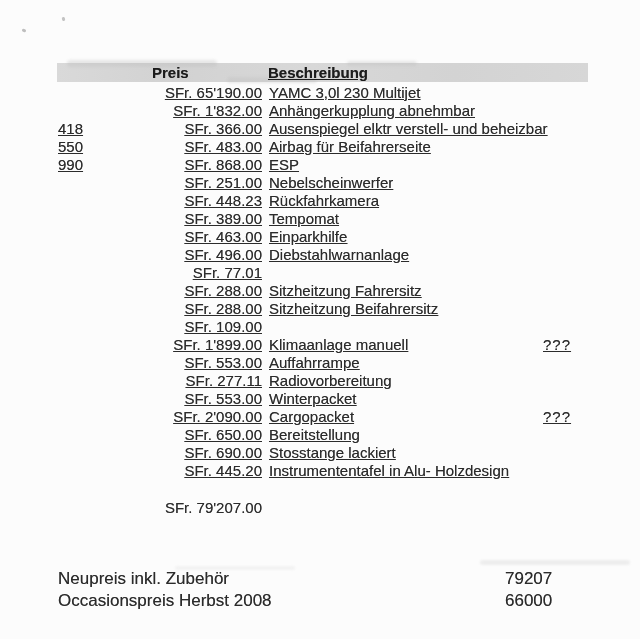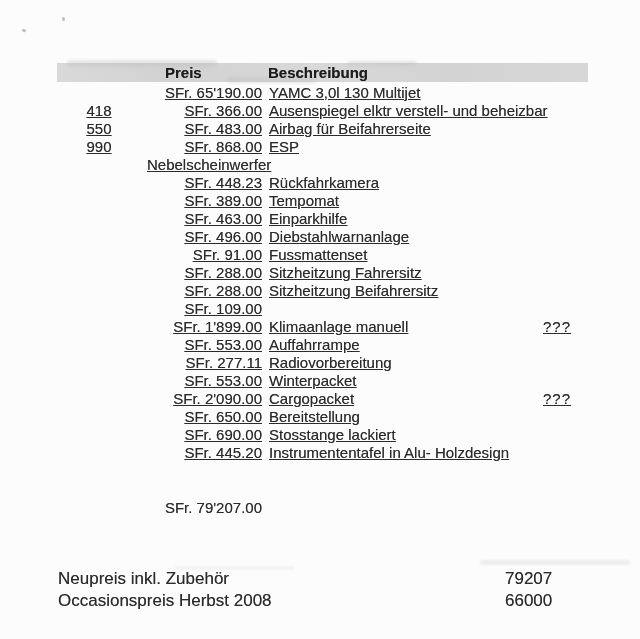--- a/index.html
+++ b/index.html
@@ -24,27 +24,27 @@
   
   .header-bar {
     position:absolute; left:57px; top:63px; width:531px; height:19px;
     background:linear-gradient(90deg,#d9d9d9,#d2d2d2 22%,#d8d8d8 48%,#d3d3d3 75%,#d7d7d7);
     line-height:19px; font-size:15px; font-weight:bold; color:#1c1c1c;
   }
   .header-bar .mottle { position:absolute; background:#bdbdbd; opacity:.35; filter:blur(1.5px); border-radius:4px; }
   .m1 { left:10px; top:-3px; width:150px; height:7px; }
   .m2 { left:170px; top:14px; width:90px; height:6px; opacity:.25; }
   .m3 { left:290px; top:-2px; width:70px; height:5px; opacity:.3; }
-  .col-title-price { position:absolute; left:108px; top:0; }
-  .col-title-desc  { position:absolute; left:211px; top:0; }
+  .col-title-price { position:absolute; left:95px; top:0; }
+  .col-title-desc  { position:absolute; left:211px; top:0;text-decoration:underline; }
 
   
   .rows { position:absolute; left:58px; top:84px; width:530px; }
   .row { display:flex; height:18px; line-height:18px; font-size:15px; white-space:nowrap;text-decoration:underline; }
-  .row .num    { width:82px;  text-align:center; }
+  .row .num    { width:82px;  text-align:left; }
   .row .price  { width:122px; text-align:right; }
   .row .desc   { width:281px; padding-left:7px; overflow:visible; }
   .row .marker { width:38px;  padding-left:0; letter-spacing:1px; }
 
   
   .total-line {
     position:absolute; left:58px; top:499px; width:204px;
     text-align:right; font-size:15px; line-height:18px;
   }
 
@@ -72,24 +72,30 @@
     <span class="mottle m2"></span>
     <span class="mottle m3"></span>
     <span class="col-title-price">Preis</span>
     <span class="col-title-desc">Beschreibung</span>
   </div>
 
   <div class="rows">
     <div class="row">
       <span class="num"></span>
       <span class="price">SFr. 65'190.00</span>
-      <span class="desc">YAMC 3,0l 130 Multijet</span>
-      <span class="marker"></span>
-    </div>
-
+      <span class="desc">YAMC 3,0l 230 Multijet</span>
+      <span class="marker"></span>
+    </div>
+
+    <div class="row">
+      <span class="num"></span>
+      <span class="price">SFr. 1'832.00</span>
+      <span class="desc">Anhängerkupplung abnehmbar</span>
+      <span class="marker"></span>
+    </div>
 
     <div class="row">
       <span class="num">418</span>
       <span class="price">SFr. 366.00</span>
       <span class="desc">Ausenspiegel elktr verstell- und beheizbar</span>
       <span class="marker"></span>
     </div>
 
     <div class="row">
       <span class="num">550</span>
@@ -100,20 +106,21 @@
 
     <div class="row">
       <span class="num">990</span>
       <span class="price">SFr. 868.00</span>
       <span class="desc">ESP</span>
       <span class="marker"></span>
     </div>
 
     <div class="row">
       <span class="num"></span>
+      <span class="price">SFr. 251.00</span>
       <span class="desc">Nebelscheinwerfer</span>
       <span class="marker"></span>
     </div>
 
     <div class="row">
       <span class="num"></span>
       <span class="price">SFr. 448.23</span>
       <span class="desc">Rückfahrkamera</span>
       <span class="marker"></span>
     </div>
@@ -134,22 +141,21 @@
 
     <div class="row">
       <span class="num"></span>
       <span class="price">SFr. 496.00</span>
       <span class="desc">Diebstahlwarnanlage</span>
       <span class="marker"></span>
     </div>
 
     <div class="row">
       <span class="num"></span>
-      <span class="price">SFr. 91.00</span>
-      <span class="desc">Fussmattenset</span>
+      <span class="price">SFr. 77.01</span>
       <span class="marker"></span>
     </div>
 
     <div class="row">
       <span class="num"></span>
       <span class="price">SFr. 288.00</span>
       <span class="desc">Sitzheitzung Fahrersitz</span>
       <span class="marker"></span>
     </div>
 

